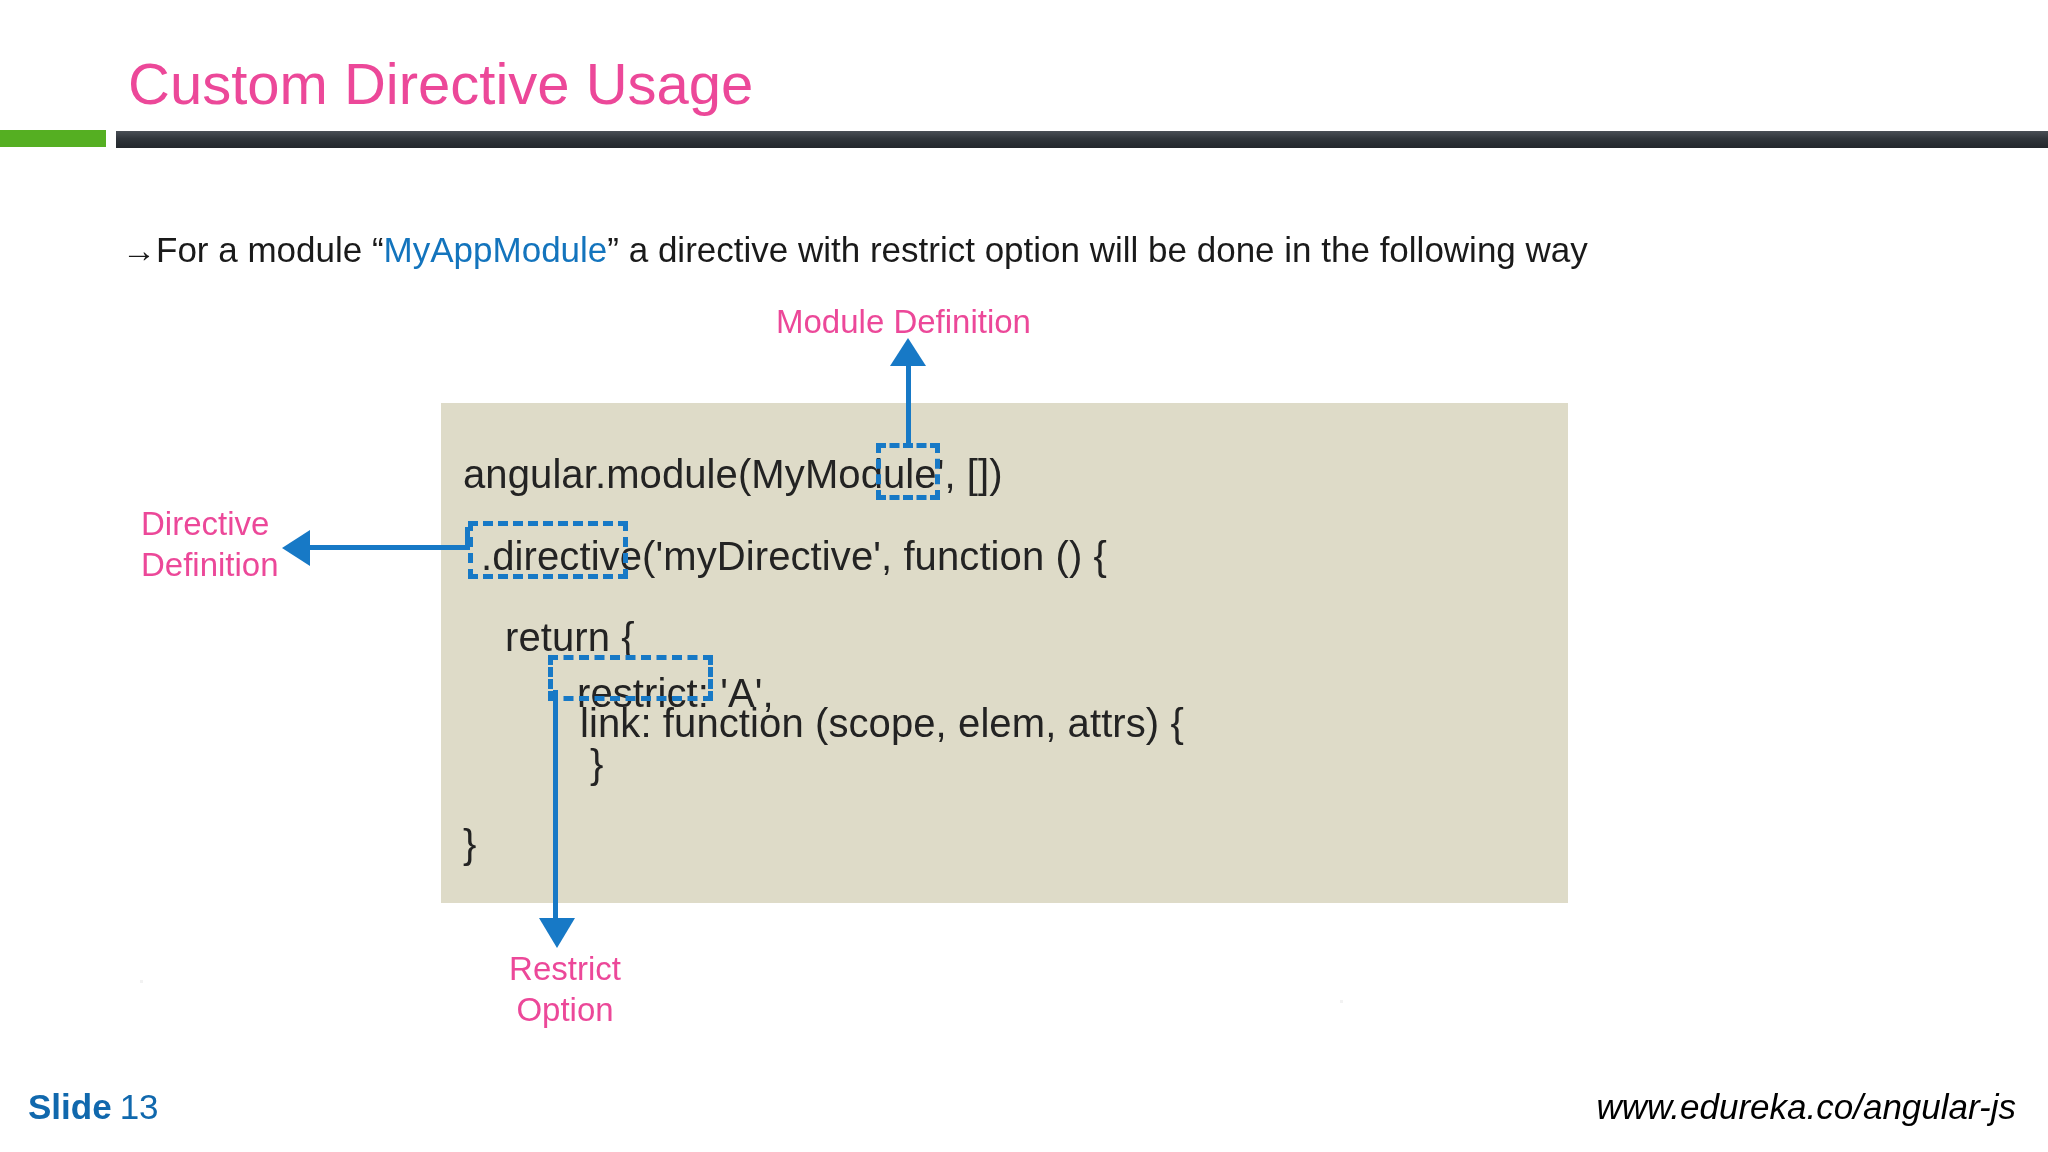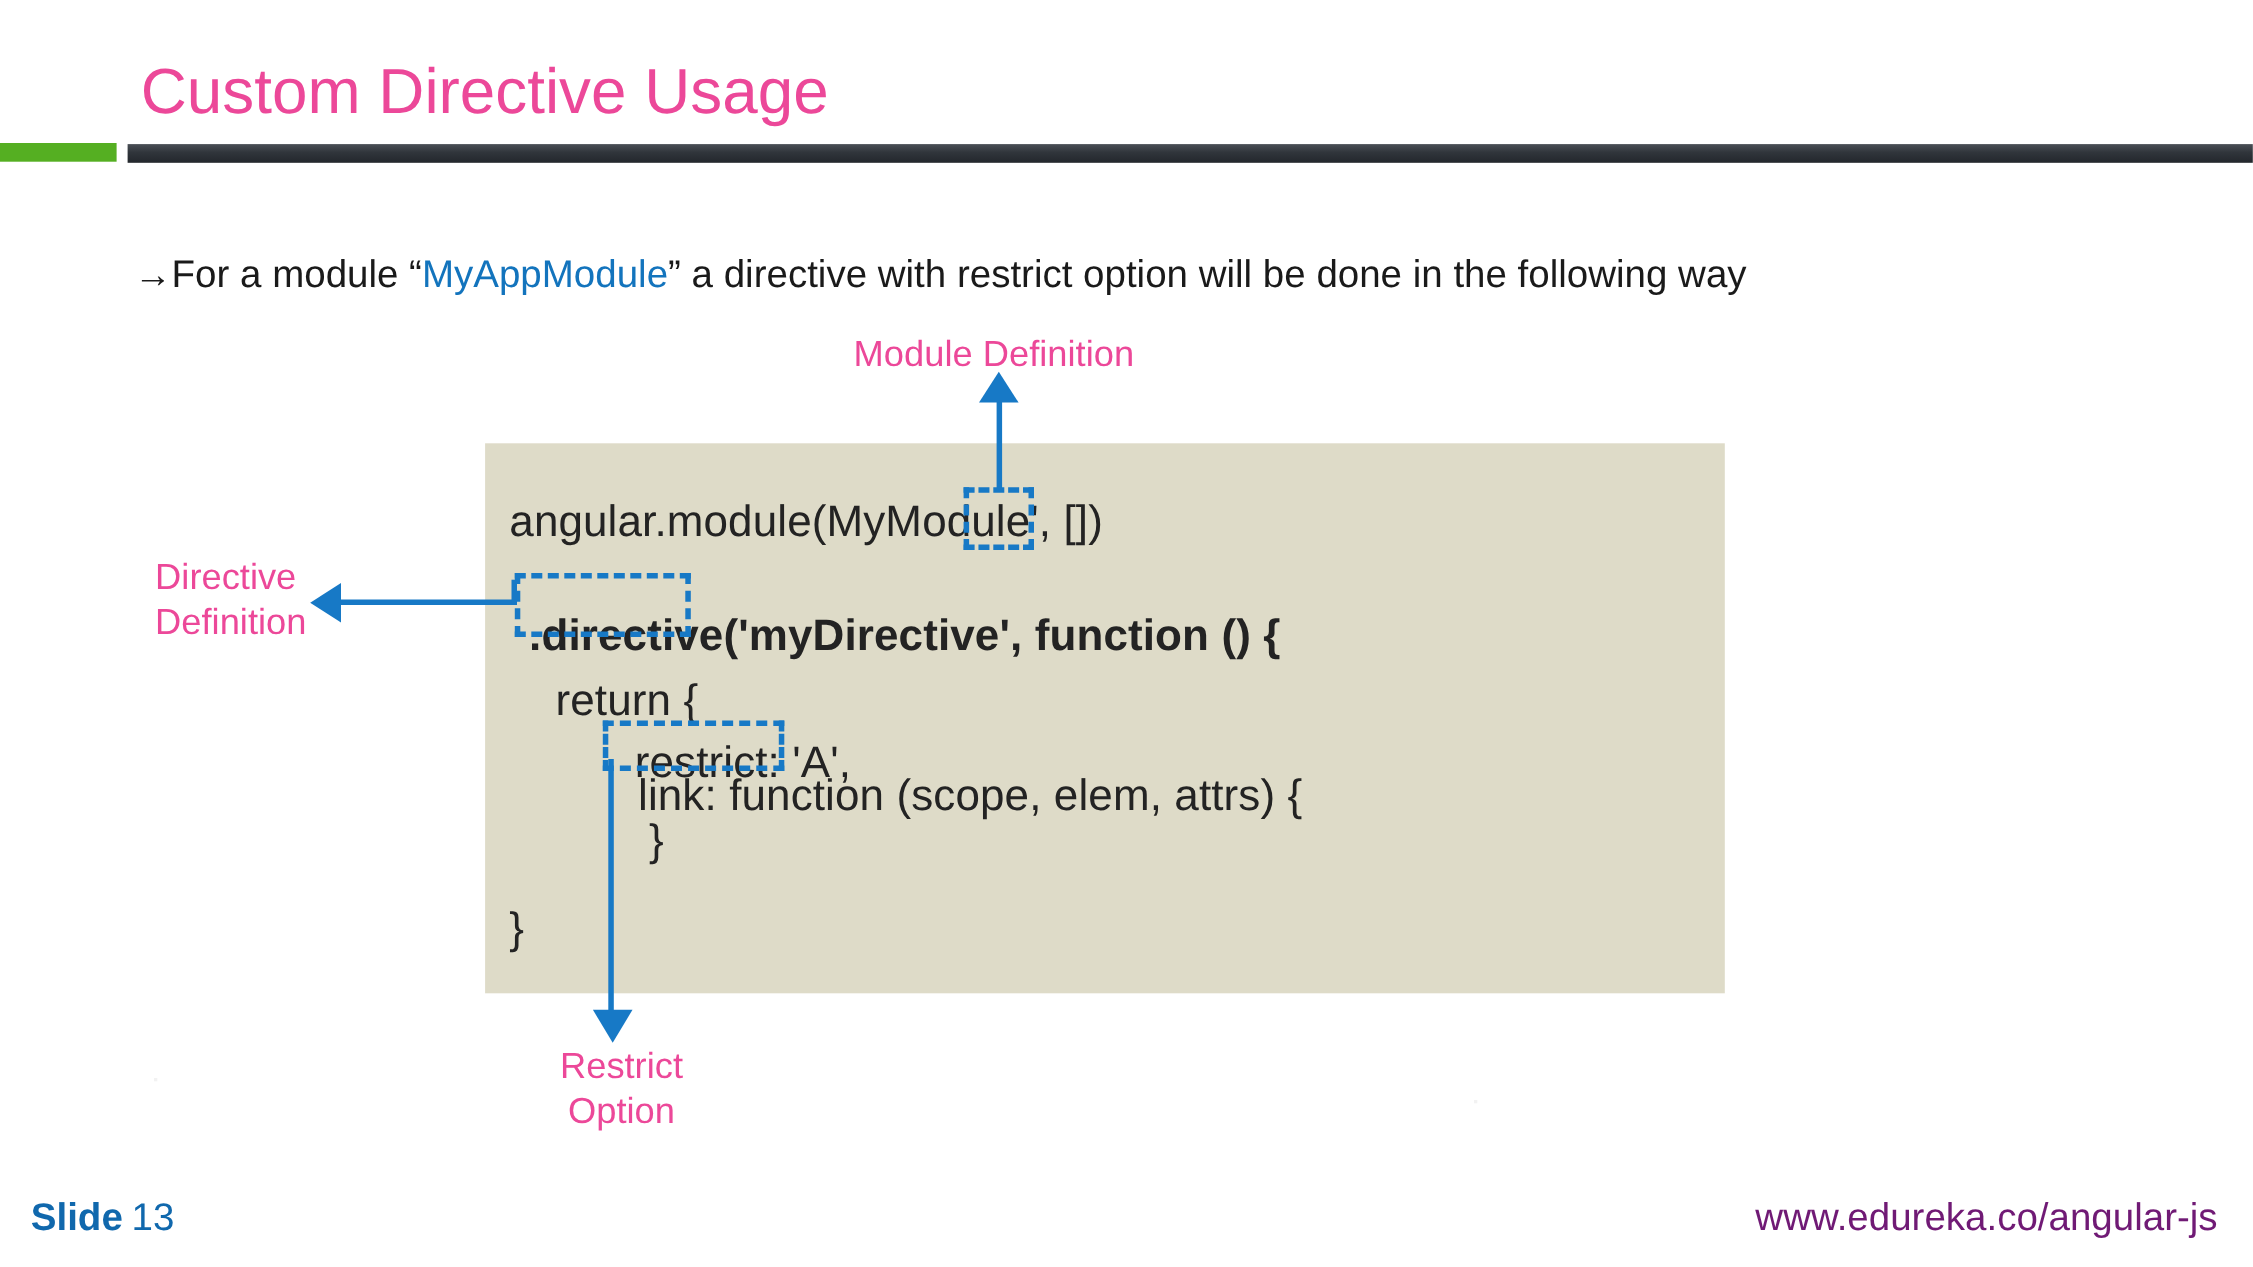--- a/index.html
+++ b/index.html
@@ -74,21 +74,21 @@
     background: #dedbc8;
   }
   .code-line {
     position: absolute;
     font-size: 40px;
     color: #232323;
     white-space: pre;
     letter-spacing: 0.1px;
   }
   .cl1 { left: 463px; top: 452px; }
-  .cl2 { left: 481px; top: 556px; font-weight: bold; }
+  .cl2 { left: 481px; top: 534px; }
   .cl3 { left: 505px; top: 615px; }
   .cl4 { left: 577px; top: 661px; margin-top: 10px; }
   .cl5 { left: 580px; top: 701px; }
   .cl6 { left: 590px; top: 742px; }
   .cl7 { left: 463px; top: 822px; }
 
   
   .dash-box {
     position: absolute;
     border: 5px dashed #1779C6;
@@ -156,22 +156,23 @@
     color: #1068AD;
     white-space: nowrap;
   }
   .footer-slide .lbl { font-weight: bold; }
   .footer-slide .num { font-weight: normal; margin-left: 8px; }
   .footer-url {
     position: absolute;
     right: 32px;
     top: 1087px;
     font-size: 35px;
-    color: #701a75;
-    white-space: nowrap;
+    color: #000000;
+    white-space: nowrap;
+    font-style: italic;
   }
 
   
   .speck {
     position: absolute;
     width: 3px; height: 3px;
     background: #f2f2f2;
   }
 </style>
 </head>

